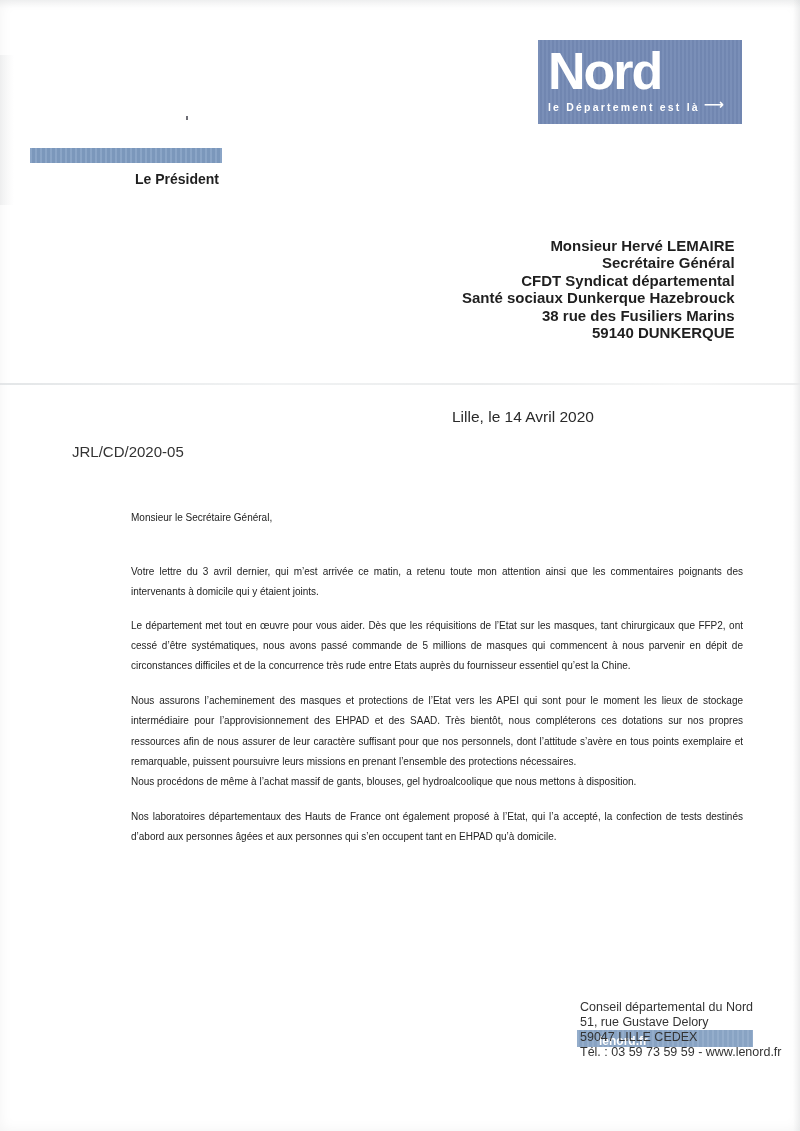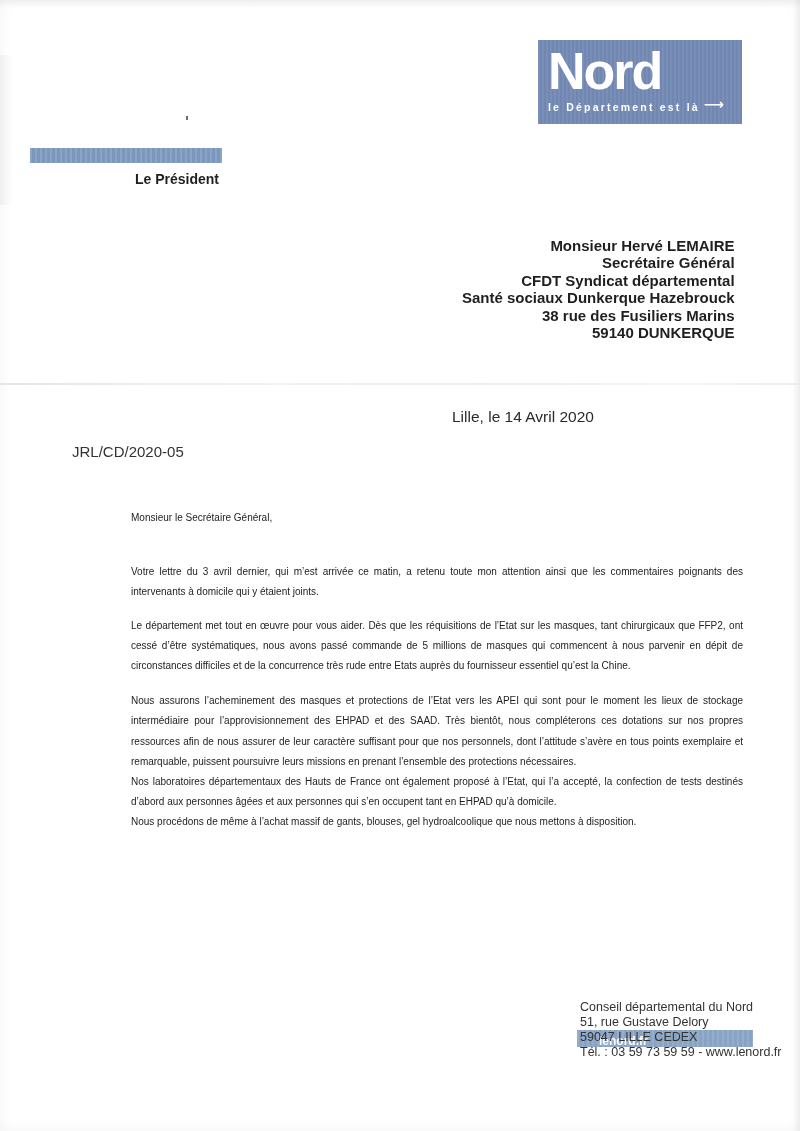--- a/index.html
+++ b/index.html
@@ -230,22 +230,22 @@
   </div>
 
   <div class="dateline">Lille, le 14 Avril 2020</div>
   <div class="reference">JRL/CD/2020-05</div>
 
   <div class="letter-body">
     <p class="salutation">Monsieur le Secrétaire Général,</p>
     <p class="para">Votre lettre du 3 avril dernier, qui m’est arrivée ce matin, a retenu toute mon attention ainsi que les commentaires poignants des intervenants à domicile qui y étaient joints.</p>
     <p class="para gap">Le département met tout en œuvre pour vous aider. Dès que les réquisitions de l’Etat sur les masques, tant chirurgicaux que FFP2, ont cessé d’être systématiques, nous avons passé commande de 5 millions de masques qui commencent à nous parvenir en dépit de circonstances difficiles et de la concurrence très rude entre Etats auprès du fournisseur essentiel qu’est la Chine.</p>
     <p class="para tight">Nous assurons l’acheminement des masques et protections de l’Etat vers les APEI qui sont pour le moment les lieux de stockage intermédiaire pour l’approvisionnement des EHPAD et des SAAD. Très bientôt, nous compléterons ces dotations sur nos propres ressources afin de nous assurer de leur caractère suffisant pour que nos personnels, dont l’attitude s’avère en tous points exemplaire et remarquable, puissent poursuivre leurs missions en prenant l’ensemble des protections nécessaires.</p>
+    <p class="para gap">Nous procédons de même à l’achat massif de gants, blouses, gel hydroalcoolique que nous mettons à disposition.</p>
     <p class="para last">Nos laboratoires départementaux des Hauts de France ont également proposé à l’Etat, qui l’a accepté, la confection de tests destinés d’abord aux personnes âgées et aux personnes qui s’en occupent tant en EHPAD qu’à domicile.</p>
-    <p class="para gap">Nous procédons de même à l’achat massif de gants, blouses, gel hydroalcoolique que nous mettons à disposition.</p>
   </div>
 
   <div class="footer-bar">
     <span class="footer-site">lenord.fr</span>
   </div>
   <div class="footer-address">
     <div>Conseil départemental du Nord</div>
     <div>51, rue Gustave Delory</div>
     <div>59047 LILLE CEDEX</div>
     <div>Tél. : 03 59 73 59 59 - www.lenord.fr</div>

